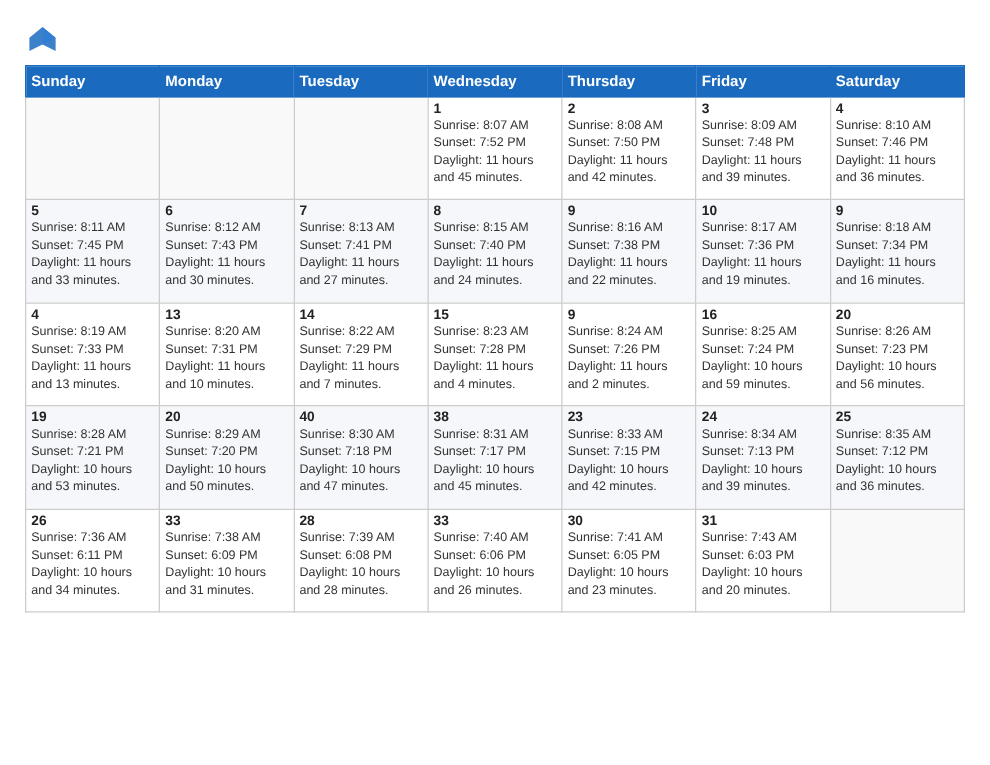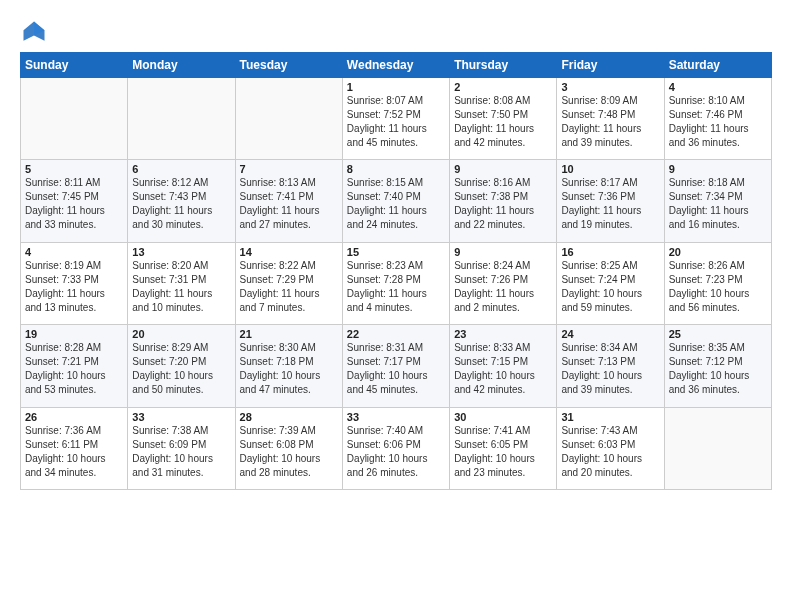--- a/index.html
+++ b/index.html
@@ -223,25 +223,25 @@
         <tr>
           <td>
             <span class="day-number">19</span>
             <div class="day-info">Sunrise: 8:28 AM<br>Sunset: 7:21 PM<br>Daylight: 10 hours and 53 minutes.</div>
           </td>
           <td>
             <span class="day-number">20</span>
             <div class="day-info">Sunrise: 8:29 AM<br>Sunset: 7:20 PM<br>Daylight: 10 hours and 50 minutes.</div>
           </td>
           <td>
-            <span class="day-number">21</span>
+            <span class="day-number">40</span>
             <div class="day-info">Sunrise: 8:30 AM<br>Sunset: 7:18 PM<br>Daylight: 10 hours and 47 minutes.</div>
           </td>
           <td>
-            <span class="day-number">22</span>
+            <span class="day-number">38</span>
             <div class="day-info">Sunrise: 8:31 AM<br>Sunset: 7:17 PM<br>Daylight: 10 hours and 45 minutes.</div>
           </td>
           <td>
             <span class="day-number">23</span>
             <div class="day-info">Sunrise: 8:33 AM<br>Sunset: 7:15 PM<br>Daylight: 10 hours and 42 minutes.</div>
           </td>
           <td>
             <span class="day-number">24</span>
             <div class="day-info">Sunrise: 8:34 AM<br>Sunset: 7:13 PM<br>Daylight: 10 hours and 39 minutes.</div>
           </td>

